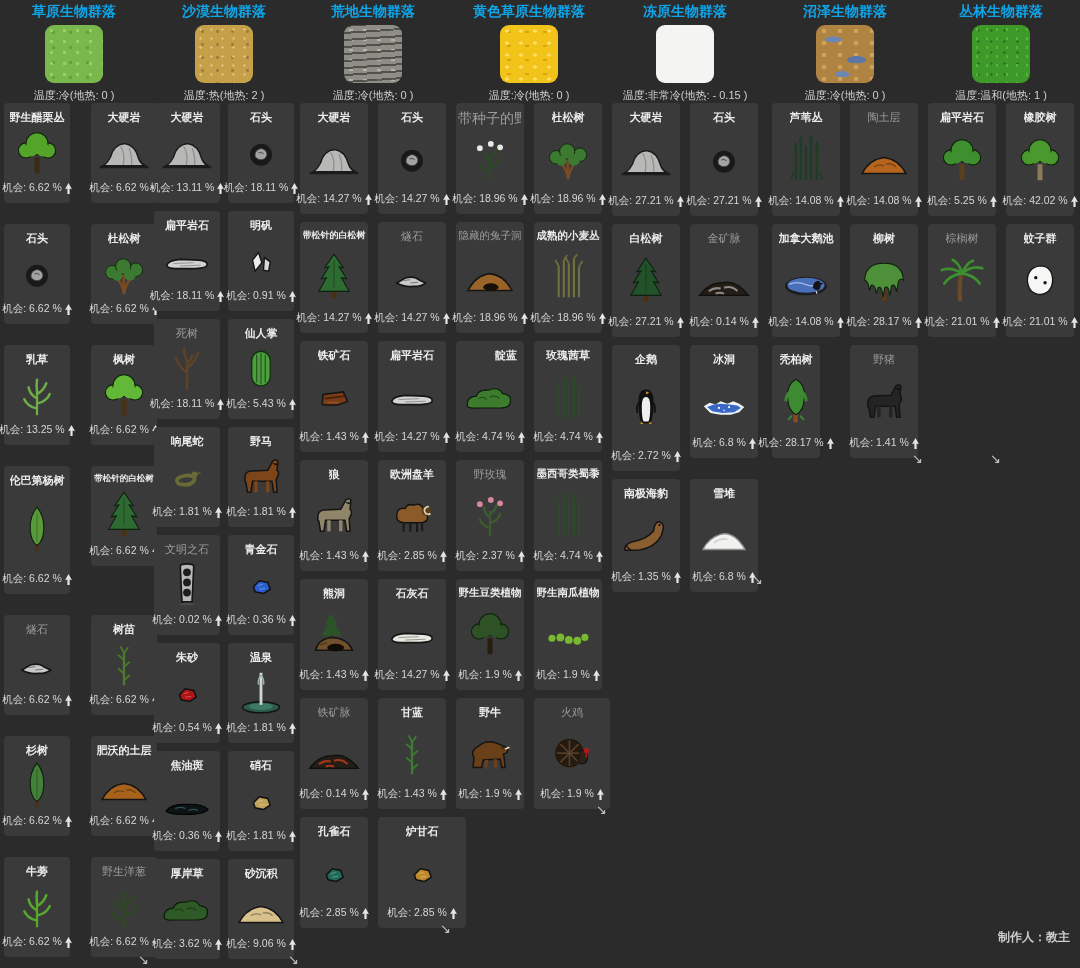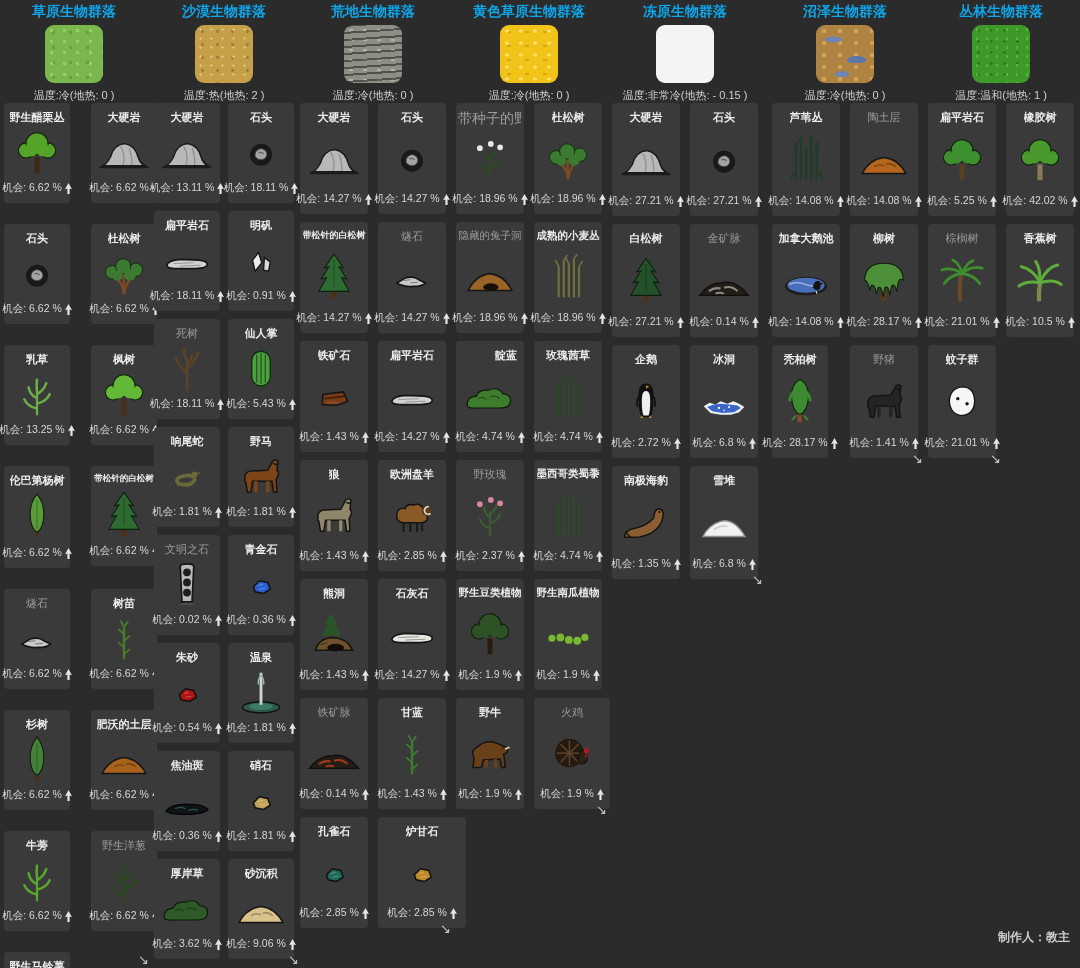--- a/index.html
+++ b/index.html
@@ -138,21 +138,21 @@
               <circle cx="39" cy="24" r="8" fill="#63b838"></circle>
             </svg>
           </div>
           <div class="chance">
             <span>机会: 6.62 %</span>
             <span class="ptr"><svg width="7" height="11" viewBox="0 0 7 11">
                 <path d="M3.5 0 L7 6.2 L4.6 5.6 L4.6 11 L2.4 11 L2.4 5.6 L0 6.2 Z" fill="#e6e6e6"></path>
               </svg></span>
           </div>
         </div>
-        <div class="card" style="width: 66px; height: 102px;">
+        <div class="card" style="width: 66px; height: 128px;">
           <div class="card-title" style="max-width: 62px;">伦巴第杨树</div>
           <div class="card-icon">
             <svg viewBox="0 0 64 56" xmlns="http://www.w3.org/2000/svg">
               <rect x="30" y="44" width="4" height="9" fill="#4a3015"></rect>
               <path d="M32 1 Q41 12 40 28 Q39 42 32 46 Q25 42 24 28 Q23 12 32 1 Z" fill="#5a9a3a" stroke="#0c2008" stroke-width="1.3"></path>
               <path d="M32 8 V42" stroke="#0c2008" stroke-width="1" opacity="0.4"></path>
             </svg>
           </div>
           <div class="chance">
             <span>机会: 6.62 %</span>
@@ -1050,21 +1050,21 @@
               <path d="M14 40 q7 -5 14 -3 M32 36 q9 -3 16 4 M22 43 q5 -2 10 0" stroke="#8a8a88" stroke-width="2.4" fill="none"></path>
             </svg>
           </div>
           <div class="chance">
             <span>机会: 0.14 %</span>
             <span class="ptr"><svg width="7" height="11" viewBox="0 0 7 11">
                 <path d="M3.5 0 L7 6.2 L4.6 5.6 L4.6 11 L2.4 11 L2.4 5.6 L0 6.2 Z" fill="#e6e6e6"></path>
               </svg></span>
           </div>
         </div>
-        <div class="card" style="width: 68px; height: 113px;">
+        <div class="card" style="width: 68px; height: 126px;">
           <div class="card-title" style="max-width: 64px;">企鹅</div>
           <div class="card-icon">
             <svg viewBox="0 0 64 56" xmlns="http://www.w3.org/2000/svg">
               <path d="M32 6 Q41 6 41 21 Q41 40 37 46 L27 46 Q23 40 23 21 Q23 6 32 6 Z" fill="#101010"></path>
               <path d="M32 15 Q37 15 37 26 Q37 40 35 44 L29 44 Q27 40 27 26 Q27 15 32 15 Z" fill="#efefef"></path>
               <path d="M32 8 l4 2 -4 2 Z" fill="#c8891e"></path>
               <path d="M27 44 l-2 3 h4 Z M37 44 l2 3 h-4 Z" fill="#c8891e"></path>
               <path d="M23 22 q-3 6 -1 12 M41 22 q3 6 1 12" stroke="#101010" stroke-width="2" fill="none"></path>
             </svg>
           </div>
@@ -1192,21 +1192,21 @@
               <path d="M9 27 Q10 7 32 7 Q54 7 55 27 Q51 24 49 29 L47 41 Q45 30 41 34 L39 45 Q37 32 33 36 L31 47 Q29 33 25 36 L23 43 Q21 31 17 33 L15 39 Q13 28 9 27 Z" fill="#4e8f39" stroke="#0c2008" stroke-width="1.3"></path>
             </svg>
           </div>
           <div class="chance">
             <span>机会: 28.17 %</span>
             <span class="ptr"><svg width="7" height="11" viewBox="0 0 7 11">
                 <path d="M3.5 0 L7 6.2 L4.6 5.6 L4.6 11 L2.4 11 L2.4 5.6 L0 6.2 Z" fill="#e6e6e6"></path>
               </svg></span>
           </div>
         </div>
-        <div class="card" style="width: 56px; height: 113px;">
+        <div class="card" style="width: 48px; height: 113px;">
           <div class="card-title" style="max-width: 64px;">秃柏树</div>
           <div class="card-icon">
             <svg viewBox="0 0 64 56" xmlns="http://www.w3.org/2000/svg">
               <rect x="29" y="40" width="5" height="12" fill="#8a4a28"></rect>
               <path d="M32 1 Q43 7 42 23 Q41 39 32 43 Q23 39 22 23 Q21 7 32 1 Z" fill="#3e8a33" stroke="#0c2008" stroke-width="1.3"></path>
               <path d="M25 16 q-5 4 -5 11 M39 16 q5 4 5 11" stroke="#3e8a33" stroke-width="3.4" fill="none"></path>
               <path d="M27 44 q-2 4 -5 5 M37 44 q2 4 5 5" stroke="#3e8a33" stroke-width="2" fill="none"></path>
             </svg>
           </div>
           <div class="chance">
@@ -1295,41 +1295,20 @@
             </svg>
           </div>
           <div class="chance">
             <span>机会: 21.01 %</span>
             <span class="ptr"><svg width="7" height="11" viewBox="0 0 7 11">
                 <path d="M3.5 0 L7 6.2 L4.6 5.6 L4.6 11 L2.4 11 L2.4 5.6 L0 6.2 Z" fill="#e6e6e6"></path>
               </svg></span>
           </div>
         </div>
         <div class="card" style="width: 68px; height: 113px;">
-          <div class="card-title" style="max-width: 64px;">香蕉树</div>
-          <div class="card-icon">
-            <svg viewBox="0 0 64 56" xmlns="http://www.w3.org/2000/svg">
-              <path d="M31 52 Q30 41 32 31" stroke="#7a8a4a" stroke-width="5" fill="none"></path>
-              <g stroke="#5fae3a" stroke-width="3.6" fill="none" stroke-linecap="round">
-                <path d="M32 30 Q16 27 7 34"></path>
-                <path d="M32 30 Q48 25 57 32"></path>
-                <path d="M32 29 Q22 13 10 11"></path>
-                <path d="M32 29 Q41 11 53 9"></path>
-                <path d="M32 27 Q32 12 27 5"></path>
-              </g>
-            </svg>
-          </div>
-          <div class="chance">
-            <span>机会: 10.5 %</span>
-            <span class="ptr"><svg width="7" height="11" viewBox="0 0 7 11">
-                <path d="M3.5 0 L7 6.2 L4.6 5.6 L4.6 11 L2.4 11 L2.4 5.6 L0 6.2 Z" fill="#e6e6e6"></path>
-              </svg></span>
-          </div>
-        </div>
-        <div class="card" style="width: 68px; height: 113px;">
           <div class="card-title" style="max-width: 64px;">蚊子群</div>
           <div class="card-icon">
             <svg viewBox="0 0 64 56" xmlns="http://www.w3.org/2000/svg">
               <path d="M32 10 Q46 10 47 26 Q47 42 33 44 Q19 44 17 28 Q17 12 32 10 Z" fill="#f6f6f4" stroke="#141414" stroke-width="1.6"></path>
               <circle cx="27" cy="24" r="2" fill="#141414"></circle>
               <circle cx="38" cy="30" r="2" fill="#141414"></circle>
             </svg>
           </div>
           <div class="chance">
             <span>机会: 21.01 %</span>

